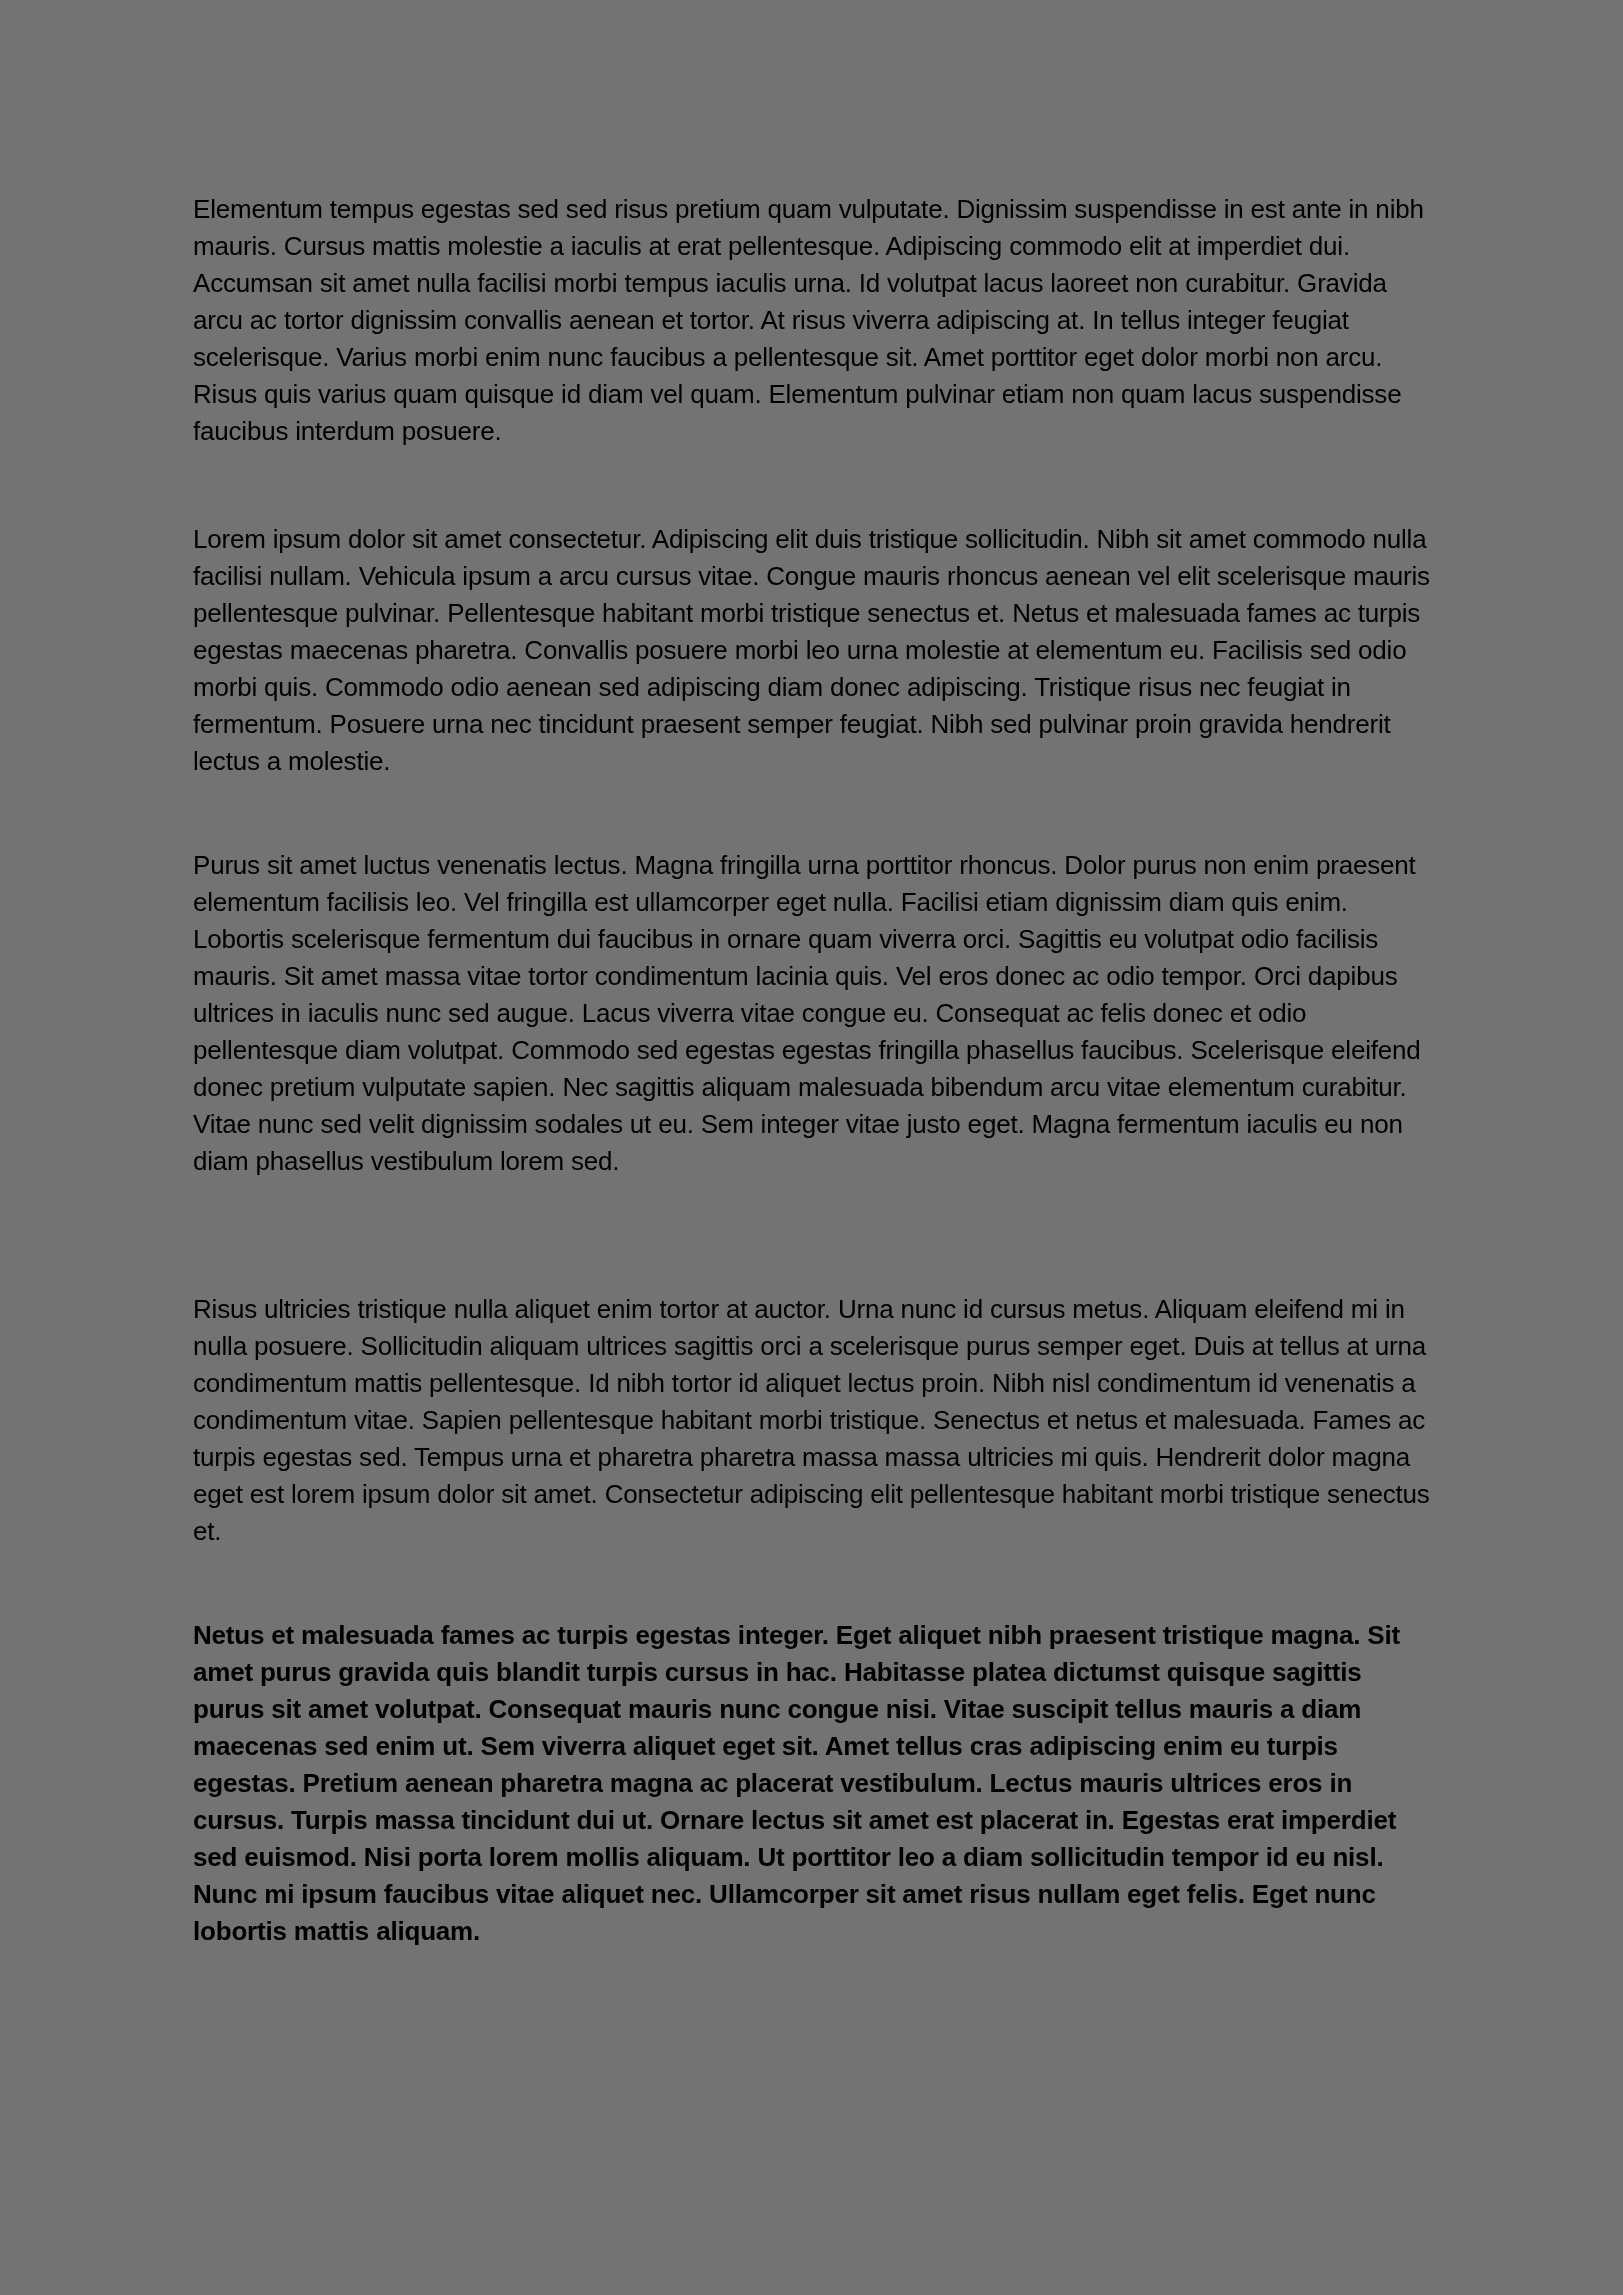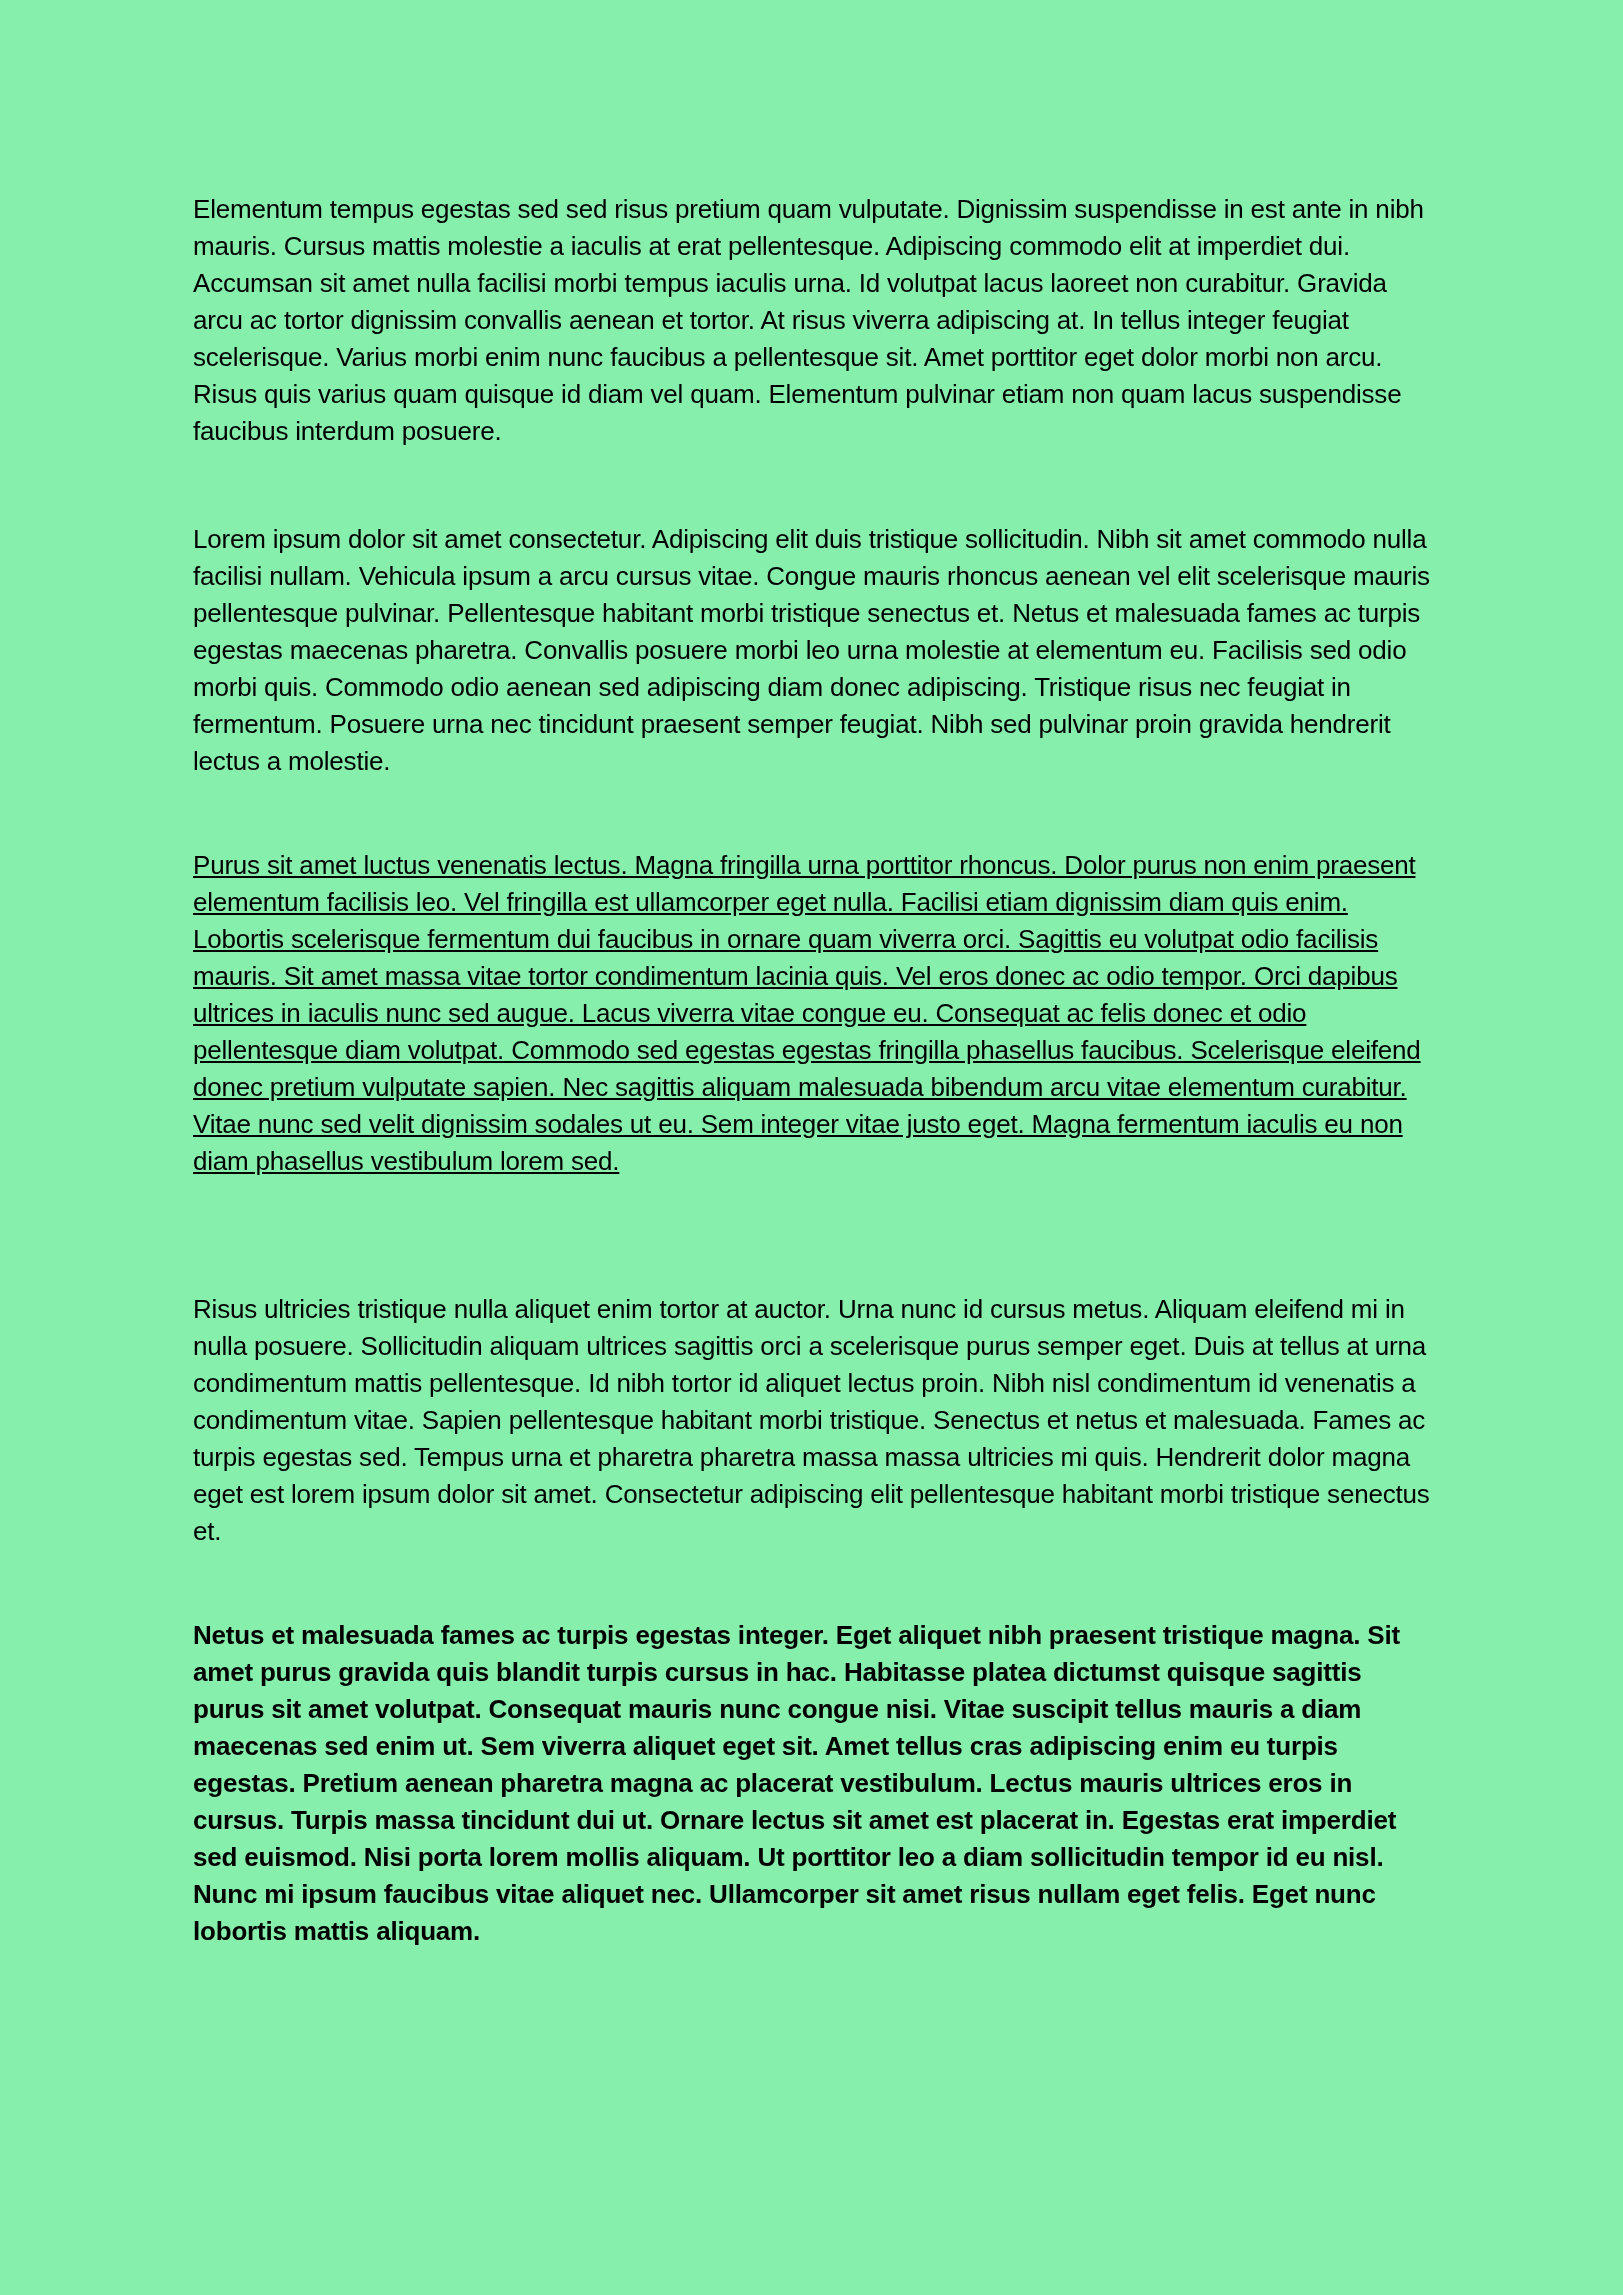--- a/index.html
+++ b/index.html
@@ -4,40 +4,40 @@
 <style>
   html, body {
     margin: 0;
     padding: 0;
     background: #ffffff;
   }
   .page {
     position: relative;
     width: 1623px;
     height: 2295px;
-    background: #86efac;
+    background: #737373;
     overflow: hidden;
   }
   .content {
     position: absolute;
     left: 193px;
     top: 191px;
     width: 1243px;
     font-family: "Liberation Sans", sans-serif;
     font-size: 26px;
     line-height: 37px;
     letter-spacing: -0.2px;
     color: #000000;
     text-align: left;
   }
   .content p {
     margin: 0 0 67px 0;
   }
   .content p:nth-child(1) { margin-bottom: 71px; }
-  .content p:nth-child(3) { margin-bottom: 111px; text-decoration: underline; }
+  .content p:nth-child(3) { margin-bottom: 111px; }
   .content p:nth-child(5) { margin-bottom: 0; font-weight: bold; }
 </style>
 </head>
 <body>
 
 <div class="page">
   <div class="content">
     <p>Elementum tempus egestas sed sed risus pretium quam vulputate. Dignissim suspendisse in est ante in nibh mauris. Cursus mattis molestie a iaculis at erat pellentesque. Adipiscing commodo elit at imperdiet dui. Accumsan sit amet nulla facilisi morbi tempus iaculis urna. Id volutpat lacus laoreet non curabitur. Gravida arcu ac tortor dignissim convallis aenean et tortor. At risus viverra adipiscing at. In tellus integer feugiat scelerisque. Varius morbi enim nunc faucibus a pellentesque sit. Amet porttitor eget dolor morbi non arcu. Risus quis varius quam quisque id diam vel quam. Elementum pulvinar etiam non quam lacus suspendisse faucibus interdum posuere.</p>
     <p>Lorem ipsum dolor sit amet consectetur. Adipiscing elit duis tristique sollicitudin. Nibh sit amet commodo nulla facilisi nullam. Vehicula ipsum a arcu cursus vitae. Congue mauris rhoncus aenean vel elit scelerisque mauris pellentesque pulvinar. Pellentesque habitant morbi tristique senectus et. Netus et malesuada fames ac turpis egestas maecenas pharetra. Convallis posuere morbi leo urna molestie at elementum eu. Facilisis sed odio morbi quis. Commodo odio aenean sed adipiscing diam donec adipiscing. Tristique risus nec feugiat in fermentum. Posuere urna nec tincidunt praesent semper feugiat. Nibh sed pulvinar proin gravida hendrerit lectus a molestie.</p>
     <p>Purus sit amet luctus venenatis lectus. Magna fringilla urna porttitor rhoncus. Dolor purus non enim praesent elementum facilisis leo. Vel fringilla est ullamcorper eget nulla. Facilisi etiam dignissim diam quis enim. Lobortis scelerisque fermentum dui faucibus in ornare quam viverra orci. Sagittis eu volutpat odio facilisis mauris. Sit amet massa vitae tortor condimentum lacinia quis. Vel eros donec ac odio tempor. Orci dapibus ultrices in iaculis nunc sed augue. Lacus viverra vitae congue eu. Consequat ac felis donec et odio pellentesque diam volutpat. Commodo sed egestas egestas fringilla phasellus faucibus. Scelerisque eleifend donec pretium vulputate sapien. Nec sagittis aliquam malesuada bibendum arcu vitae elementum curabitur. Vitae nunc sed velit dignissim sodales ut eu. Sem integer vitae justo eget. Magna fermentum iaculis eu non diam phasellus vestibulum lorem sed.</p>

